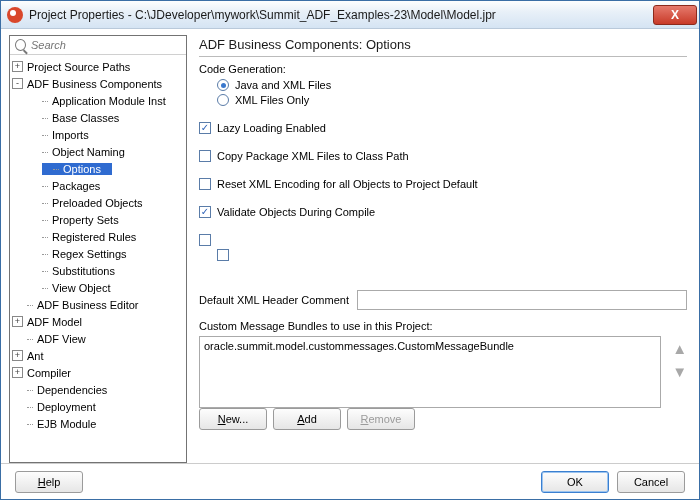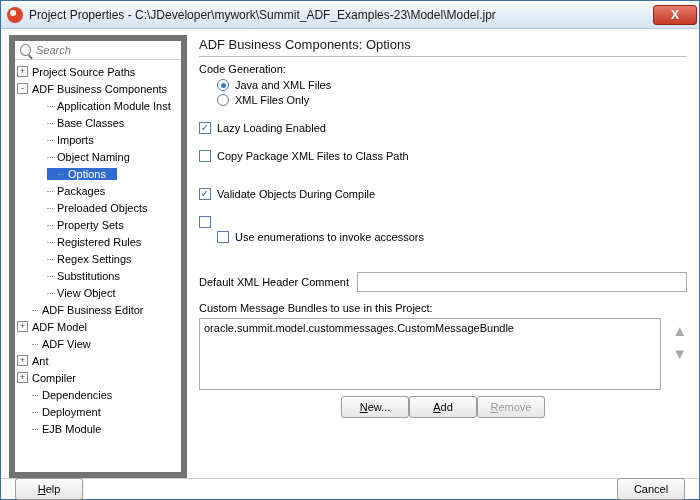--- a/index.html
+++ b/index.html
@@ -4,21 +4,21 @@
 <style>
 * { box-sizing: border-box; margin: 0; padding: 0; }
 body { font-family: "Segoe UI", Tahoma, sans-serif; font-size: 11px; background: #fff; overflow: hidden; }
 .dialog { width: 700px; height: 500px; border: 1px solid #3a6ea5; background: #fff; display: flex; flex-direction: column; }
 .titlebar { height: 28px; background: linear-gradient(#fdfefe,#e8f0f8 40%,#d5e4f3); display: flex; align-items: center; padding: 0 2px 0 6px; border-bottom: 1px solid #b9c9da; }
 .titlebar .app-icon { width: 16px; height: 16px; background: #d9472b; border-radius: 50%; margin-right: 6px; position: relative; }
 .titlebar .app-icon::after { content:""; position:absolute; top:3px; left:3px; width:6px; height:6px; background:#fff; border-radius:50%; }
 .titlebar .title { flex:1; color:#1a1a1a; font-size:12px; }
 .titlebar .close { width:44px; height:20px; background: linear-gradient(#e67a6d,#c83a28); border:1px solid #8b2a1c; border-radius:3px; color:#fff; display:flex; align-items:center; justify-content:center; font-size:12px; font-weight:bold; cursor:pointer; }
 .body { flex:1; display:flex; padding:6px 8px 0 8px; gap:8px; min-height:0; }
-.left { width:178px; display:flex; flex-direction:column; border:6px solid #737373; background:#fff; }
+.left { width:178px; display:flex; flex-direction:column; border:1px solid #737373; background:#fff; }
 .search { display:flex; align-items:center; padding:3px 5px; border-bottom:1px solid #d0d0d0; }
 .search .mag { width:12px; height:12px; border:1.4px solid #777; border-radius:50%; position:relative; margin-right:5px; }
 .search .mag::after { content:""; position:absolute; width:5px; height:1.5px; background:#777; bottom:-2px; right:-3px; transform:rotate(45deg); }
 .search input { border:none; outline:none; font-size:11px; font-style:italic; color:#888; width:100%; }
 .tree { flex:1; overflow-y:auto; overflow-x:hidden; padding:3px 2px; }
 .tnode { display:flex; align-items:center; height:17px; white-space:nowrap; cursor:default; }
 .tnode .tw { width:11px; height:11px; border:1px solid #888; display:inline-flex; align-items:center; justify-content:center; font-size:9px; line-height:1; color:#444; margin-right:4px; background:#fff; flex-shrink:0; }
 .tnode .sp { width:15px; flex-shrink:0; }
 .tnode .tl::before { content:""; display:inline-block; width:6px; border-top:1px dotted #999; margin-right:4px; vertical-align:middle; }
 .tnode.sel .lab { background:#2f6bd0; color:#fff; padding:0 11px; }
@@ -34,24 +34,24 @@
 .chk { width:12px; height:12px; border:1px solid #5a7ca8; margin-right:6px; display:inline-flex; align-items:center; justify-content:center; font-size:10px; color:#2e63b8; line-height:1; }
 .chk.on::after { content:"✓"; }
 .u { text-decoration: underline; }
 .gap { height:10px; }
 .fieldrow { display:flex; align-items:center; gap:8px; margin-top:16px; }
 .txtfield { flex:1; height:20px; border:1px solid #aaa; padding:2px 4px; font-size:11px; }
 .listbox { border:1px solid #aaa; height:72px; padding:3px 4px; font-size:11px; overflow:auto; }
 .listwrap { display:flex; gap:11px; margin-top:4px; align-items:flex-start; }
 .arrows { display:flex; flex-direction:column; gap:6px; padding-top:4px; }
 .arrows span { color:#a8a8a8; font-size:15px; cursor:default; }
-.rbtns { display:flex; justify-content:center; margin-top:6px; }
+.rbtns { display:flex; justify-content:flex-start; gap:6px; margin-top:0; }
 .btn { min-width:68px; height:22px; border:1px solid #9b9b9b; background:linear-gradient(#fdfdfd,#e6e6e6); border-radius:3px; font-size:11px; cursor:pointer; padding:0 10px; }
 .btn.dis { color:#9b9b9b; cursor:default; }
-.footer { height:21px; border-top:1px solid #ccc; display:flex; align-items:center; padding:0 14px; }
+.footer { height:36px; border-top:1px solid #ccc; display:flex; align-items:center; padding:0 14px; }
 .footer .spacer { flex:1; }
 .btn.primary { border-color:#3a7fd0; box-shadow:0 0 0 1px #9cc4ef inset; }
 </style>
 </head>
 <body>
 
 <div class="dialog">
   <div class="titlebar">
     <div class="app-icon"></div>
     <div class="title">Project Properties - C:\JDeveloper\mywork\Summit_ADF_Examples-23\Model\Model.jpr</div>
@@ -185,32 +185,35 @@
         <div class="chk-row">
             <span class="chk on"></span>
             <span>Lazy Loading Enabled</span>
           </div>
         <div class="gap"></div>
         <div class="chk-row">
             <span class="chk"></span>
             <span>Copy Package XML Files to Class Path</span>
           </div>
         <div class="gap"></div>
+        <div class="chk-row">
+            <span class="chk"></span>
+            <span>Reset XML Encoding for all Objects to Project Default</span>
+          </div>
         <div class="gap"></div>
         <div class="chk-row">
             <span class="chk on"></span>
             <span>Validate Objects During Compile</span>
           </div>
         <div class="gap"></div>
         <div class="chk-row">
             <span class="chk"></span>
           </div>
         <div class="chk-row ind">
             <span class="chk"></span>
-            <span>Use enumerations to invoke accessors</span>
           </div>
 
         <div class="gap"></div>
         <div class="fieldrow">
           <span>Default XML Header Comment</span>
           <input class="txtfield" value="" style="">
         </div>
 
         <div class="gap"></div>
         <div>Custom Message Bundles to use in this Project:</div>
@@ -229,15 +232,16 @@
           <button class="btn"><span class="u">A</span>dd</button>
           <button class="btn dis"><span class="u">R</span>emove</button>
         </div>
       </div>
     </div>
   </div>
 
   <div class="footer">
     <button class="btn"><span class="u">H</span>elp</button>
     <div class="spacer"></div>
-    <button class="btn" style="margin-left:1px">Cancel</button>
+    <button class="btn primary">OK</button>
+    <button class="btn" style="margin-left:8px">Cancel</button>
   </div>
 </div>
 
 </body></html>

